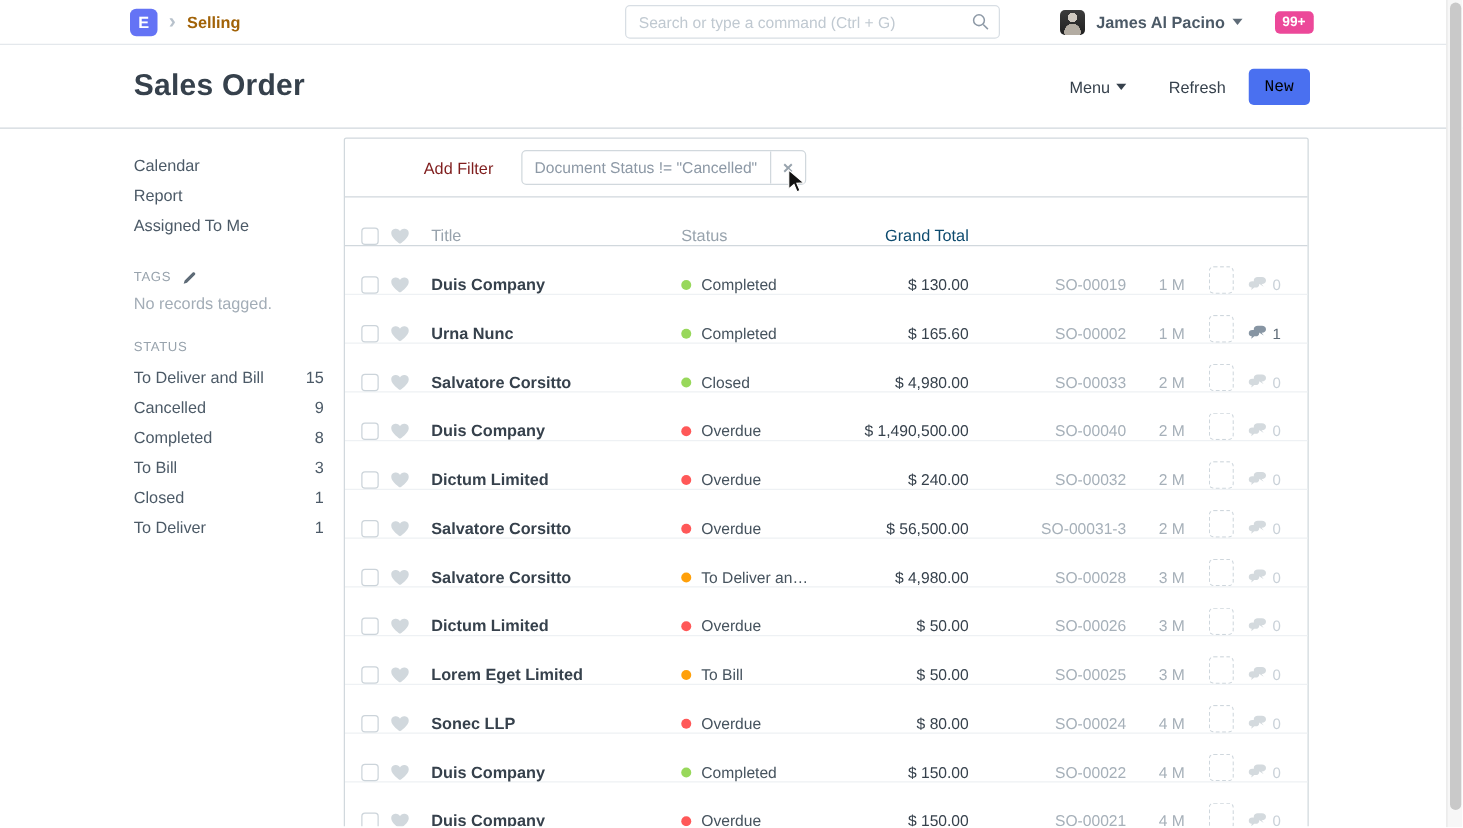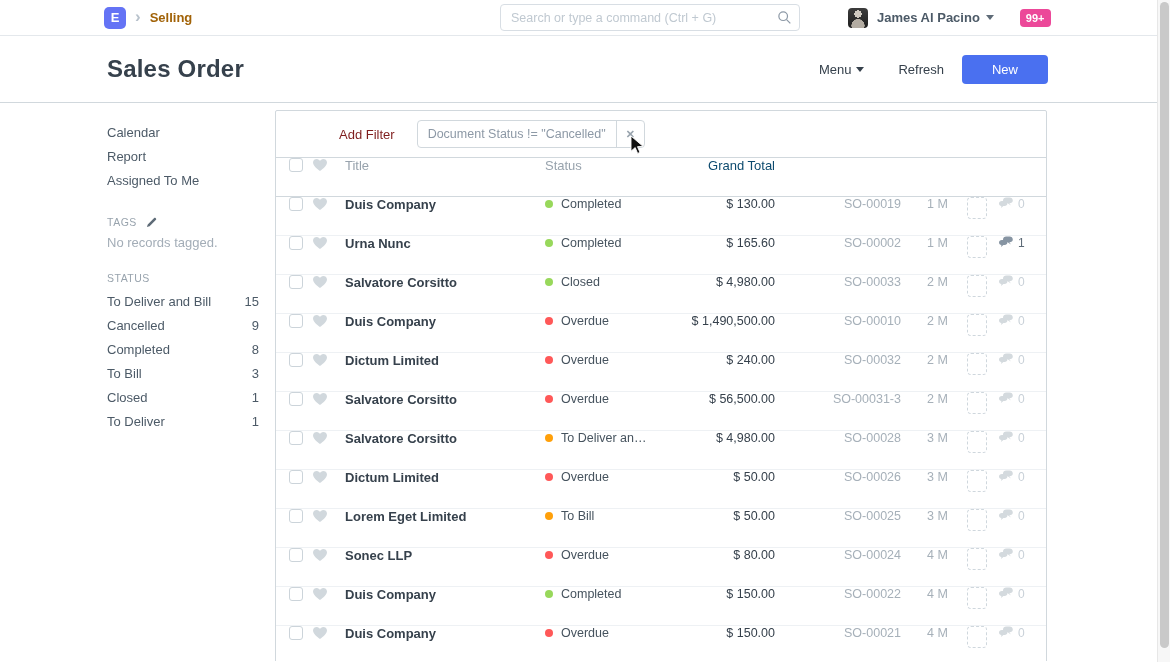--- a/index.html
+++ b/index.html
@@ -31,22 +31,22 @@
           padding:3px 6px; border-radius:4px; cursor:pointer; }
 
   
   .page-head { position:relative; height:67px; border-bottom:1px solid #d1d8dd; background:#fff;
           display:flex; align-items:center; justify-content:space-between; padding:0 122px 0 107px; }
   .page-title { font-size:24px; font-weight:bold; color:#36414c; letter-spacing:.2px; }
   .page-actions { display:flex; align-items:center; }
   .menu-btn { font-size:13px; color:#36414c; cursor:pointer; display:flex; align-items:center; }
   .menu-btn .caret { border-top-color:#36414c; margin-left:5px; }
   .refresh-btn { font-size:13px; color:#36414c; cursor:pointer; margin-left:34px; }
-  .new-btn { margin-left:18px; background:#4a70f0; color:#ffffff; font-size:13px; border:none;
-          border-radius:4px; padding:7px 30px; cursor:pointer; font-family:Liberation Sans, sans-serif; }
+  .new-btn { margin-left:18px; background:#4a70f0; color:#000000; font-size:13px; border:none;
+          border-radius:4px; padding:7px 13px; cursor:pointer; font-family:Liberation Mono, monospace; }
 
   
   .content { position:relative; height:558px; overflow:hidden; }
 
   
   .sidebar { position:absolute; left:107px; top:18px; width:152px; }
   .side-item { font-size:13px; color:#4c5a67; line-height:24px; cursor:pointer; }
   .side-heading { font-size:10.5px; letter-spacing:.5px; color:#98a3ad; display:flex; align-items:center; }
   .tags-section { margin-top:23px; }
   .tags-empty { font-size:13px; color:#a3adb7; margin-top:7px; }
@@ -61,21 +61,21 @@
           border:1px solid #d1d8dd; border-radius:2px; }
   .filter-row { height:47px; display:flex; align-items:center; padding-left:18px;
           border-bottom:1px solid #d1d8dd; }
   .add-filter { font-size:13px; color:#7f1d1d; cursor:pointer;margin-left:45px; }
   .filter-chip { display:inline-flex; align-items:stretch; border:1px solid #d1d8dd; border-radius:4px;
           margin-left:22px; overflow:hidden; background:#fff; }
   .chip-label { font-size:12.5px; color:#8d99a6; padding:6px 10px; cursor:pointer; }
   .chip-x { font-size:11px; color:#98a3ad; padding:6px 9px; border-left:1px solid #d1d8dd;
           cursor:pointer; display:flex; align-items:center; font-weight:bold; }
 
-  .list-header, .row { display:flex; align-items:flex-start; height:39px; }
+  .list-header, .row { display:flex; align-items:flex-end; height:39px; }
   .list-header { border-bottom:1px solid #d1d8dd; }
   .row { border-bottom:1px solid #eef1f4; }
   .cb { width:14px; height:14px; border:1px solid #ccd4da; border-radius:3px; background:#fff;
           margin-left:13px; flex:none; cursor:pointer; }
   .heart { margin-left:9px; width:16px; flex:none; display:flex; cursor:pointer; }
   .c-title { margin-left:17px; width:200px; flex:none; font-size:13px; font-weight:bold;
           color:#36414c; cursor:pointer; }
   .c-status { width:130px; flex:none; font-size:12.5px; color:#46535e; font-weight:500;
           display:flex; align-items:center; }
   .dot { width:8px; height:8px; border-radius:50%; display:inline-block; margin-right:8px; flex:none; }
@@ -292,21 +292,21 @@
       <svg width="16" height="14" viewBox="0 0 16 14">
                 <path d="M8 13 C8 13 1 8.5 1 4.5 C1 2 3 1 4.75 1 C6.2 1 7.5 2 8 3 C8.5 2 9.8 1 11.25 1 C13 1 15 2 15 4.5 C15 8.5 8 13 8 13 Z" fill="#d1d8dd"></path>
               </svg>
     </span>
     <span class="c-title">Duis Company</span>
     <span class="c-status">
       <i class="dot" style="background: rgb(255, 88, 88);"></i>
       <span class="status-txt">Overdue</span>
     </span>
     <span class="c-total">$ 1,490,500.00</span>
-    <span class="c-id">SO-00010</span>
+    <span class="c-id">SO-00040</span>
     <span class="c-age">2 M</span>
     <span class="c-assign"></span>
     <span class="c-comment">
       <svg width="17" height="14" viewBox="0 0 17 14">
         <path d="M2 6.5 C2 5 3.2 4 4.8 4 L7.6 4 C9.2 4 10.4 5 10.4 6.5 C10.4 8 9.2 9 7.6 9 L6.4 9 L4 11 L4.4 9 C3 8.8 2 7.9 2 6.5 Z"></path>
         <path d="M6 3.4 C6 1.7 7.4 .6 9.2 .6 L12.6 .6 C14.4 .6 15.8 1.7 15.8 3.4 C15.8 5.1 14.4 6.2 12.6 6.2 L12.3 6.2 L14 8.4 L10.6 6.2 L9.2 6.2 C7.4 6.2 6 5.1 6 3.4 Z"></path>
       </svg>
       <span class="cnt">0</span>
     </span>
   </div>

